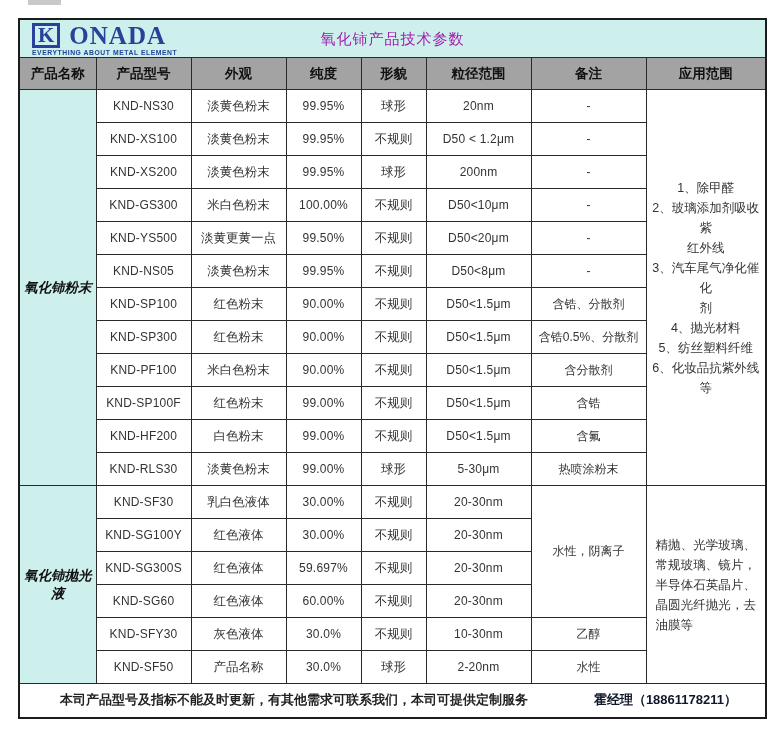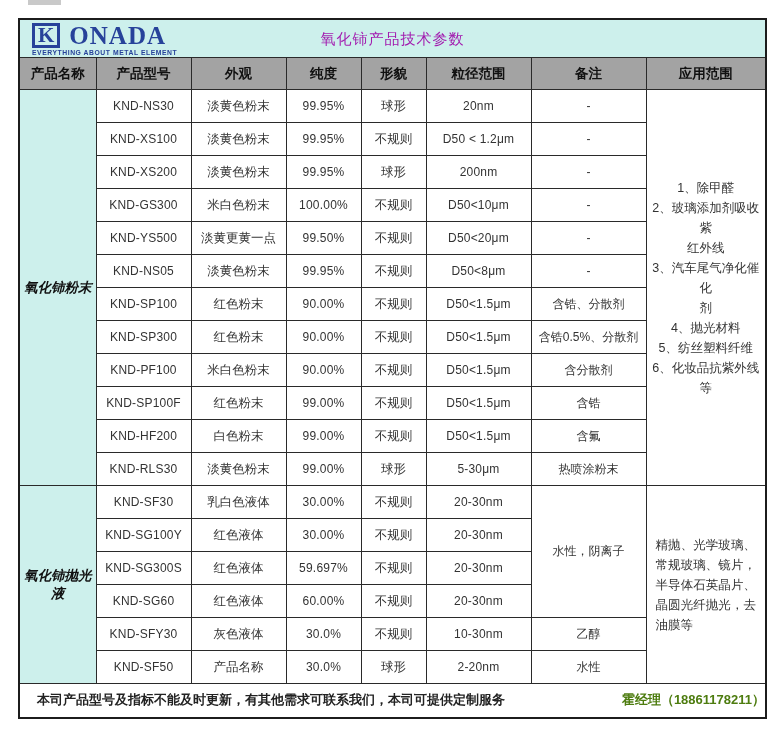--- a/index.html
+++ b/index.html
@@ -36,22 +36,22 @@
   td.groupname { background:#cdf0ec; font-size:13.5px; font-weight:bold; color:#111;font-style:italic; }
   td.apps { font-size:12.5px; line-height:1.6; color:#333;margin-top:16px; }
   td.apps.pre { white-space:pre-line; }
   td.apps.wrap { text-align:justify; word-break:break-all; padding:0 9px; }
   td.remark { font-size:12px; }
   td.model, td.purity, td.size { font-size:12px; letter-spacing:0.2px; }
 
   
   .footer-cell { height:34px; }
   .footer-flex { display:flex; align-items:center; width:100%; }
-  .footer-note { font-size:13px; font-weight:bold; color:#222; padding-left:17px; white-space:nowrap; }
-  .footer-contact { font-size:13px; font-weight:bold; color:#4d7c0f; margin-left:auto; white-space:nowrap; }
+  .footer-note { font-size:13px; font-weight:bold; color:#222; padding-left:40px; white-space:nowrap; }
+  .footer-contact { font-size:13px; font-weight:bold; color:#0f172a; margin-left:auto; padding-right:28px; white-space:nowrap; }
 </style>
 </head>
 <body>
 
 <div class="canvas">
   <div class="top-artifact"></div>
 
   <table class="spec">
     <colgroup>
       <col style="width:77px">

